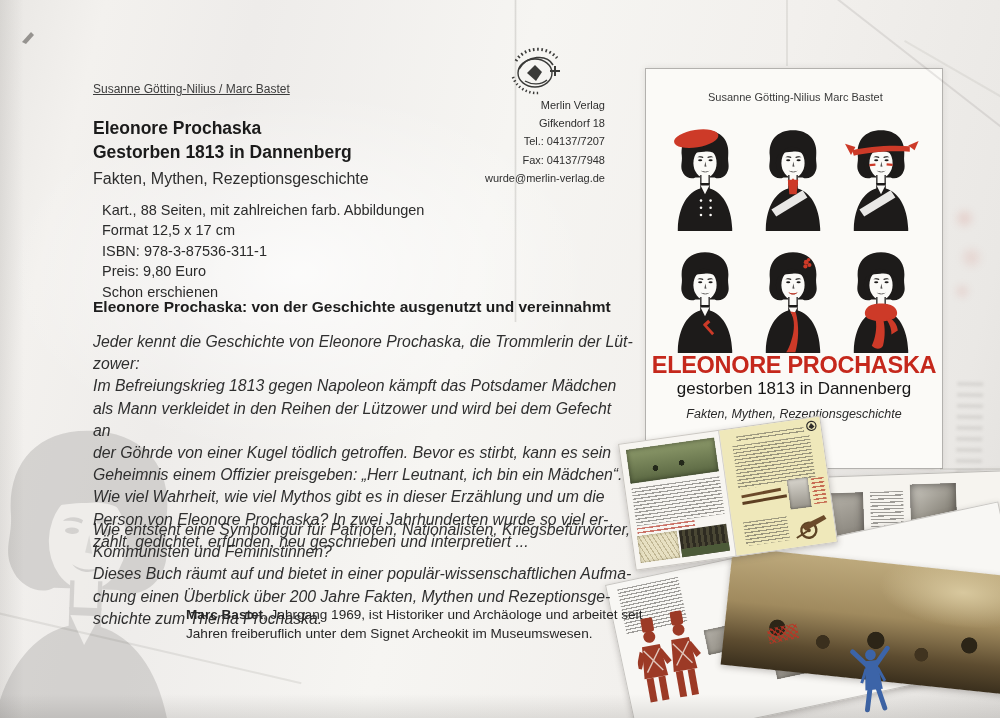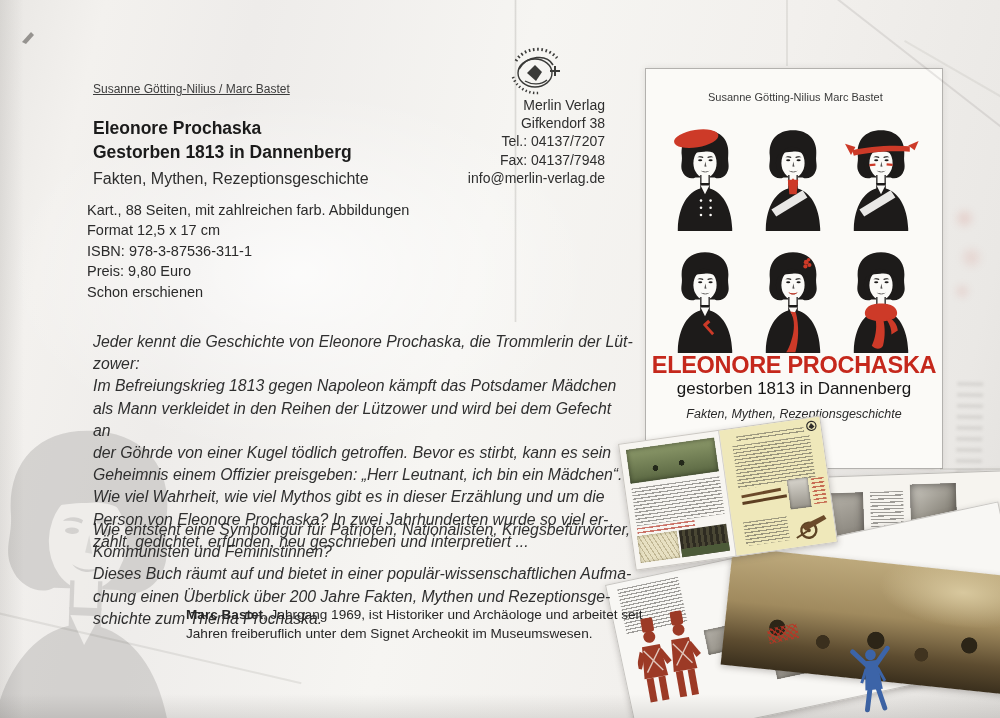--- a/index.html
+++ b/index.html
@@ -9,22 +9,22 @@
           linear-gradient(104deg,#e9e7e4 0%,#f3f1ee 9%,#eeecea 22%,#f6f5f2 46%,#f2f0ed 68%,#eae8e5 90%,#e1dfdc 100%);
         font-family:"Liberation Sans",sans-serif;color:#2d2d2d;}
   .abs{position:absolute;}
   .pre{white-space:pre-line;}
 
   
   #h-title{left:92px;top:38px;font-size:30px;font-weight:700;letter-spacing:.5px;color:#cf4030;z-index:7;}
   #h-authors{left:93px;top:82px;font-size:12px;color:#3c3c3c;z-index:7;text-decoration:underline;}
   #h-book{left:93px;top:117px;font-size:17.5px;font-weight:700;line-height:23.5px;color:#1b1b1b;z-index:7;}
   #h-sub{left:93px;top:170px;font-size:16px;color:#2e2e2e;z-index:7;}
-  #details{left:87px;top:200px;font-size:14.5px;line-height:20.4px;color:#2b2b2b;z-index:7;}
-  #pub{left:400px;top:96px;width:205px;text-align:right;font-size:14px;line-height:18.2px;color:#2e2e2e;z-index:7;}
+  #details{left:102px;top:200px;font-size:14.5px;line-height:20.4px;color:#2b2b2b;z-index:7;}
+  #pub{left:400px;top:96px;width:205px;text-align:right;font-size:11px;line-height:18.2px;color:#2e2e2e;z-index:7;}
   #body-heading{left:93px;top:298px;font-size:15.5px;font-weight:700;color:#1d1d1d;z-index:7;}
   .para{left:93px;width:540px;font-style:italic;font-size:15.8px;line-height:22.2px;color:#2f2f2f;z-index:7;}
   #para1{top:331px;} #para2{top:471px;margin-top:48px;}
   #bios{left:186px;top:605px;width:468px;font-size:13.6px;line-height:19px;color:#262626;z-index:7;}
   .bio{margin:0 0 13px 0;}
   .bio-name{font-weight:700;}
 
   
   #logo{left:505px;top:41px;z-index:7;}
 
@@ -151,26 +151,27 @@
     <path d="M11 20 A24 21 0 0 1 52 17" fill="none" stroke="#3a3a38" stroke-width="3" stroke-dasharray="1.6 2.6"></path>
     <ellipse cx="30" cy="32" rx="17" ry="14" fill="none" stroke="#3a3a38" stroke-width="1.4"></ellipse>
     <path d="M14 28 C22 14 42 13 48 24" fill="none" stroke="#3a3a38" stroke-width="1.6"></path>
     <path d="M22 32 L30 24 L37 31 L31 40 Z" fill="#3a3a38"></path>
     <path d="M20 40 C27 44 36 44 42 39" fill="none" stroke="#3a3a38" stroke-width="1.4"></path>
     <path d="M45 30 h10 M50 25 v10" stroke="#3a3a38" stroke-width="2"></path>
     <path d="M8 36 A25 22 0 0 0 34 52" fill="none" stroke="#3a3a38" stroke-width="2.6" stroke-dasharray="1.4 2.4"></path>
   </svg>
   <div id="pub" class="abs">
     <div>Merlin Verlag</div>
-    <div>Gifkendorf 38</div>
+    <div>Gifkendorf 18</div>
     <div>Tel.: 04137/7207</div>
     <div>Fax: 04137/7948</div>
-    <div>info@merlin-verlag.de</div>
-  </div>
-
+    <div>wurde@merlin-verlag.de</div>
+  </div>
+
+  <div id="body-heading" class="abs">Eleonore Prochaska: von der Geschichte ausgenutzt und vereinnahmt</div>
   <div id="para1" class="abs para pre">Jeder kennt die Geschichte von Eleonore Prochaska, die Trommlerin der Lüt-
 zower:
 Im Befreiungskrieg 1813 gegen Napoleon kämpft das Potsdamer Mädchen
 als Mann verkleidet in den Reihen der Lützower und wird bei dem Gefecht an
 der Göhrde von einer Kugel tödlich getroffen. Bevor es stirbt, kann es sein
 Geheimnis einem Offizier preisgeben: „Herr Leutnant, ich bin ein Mädchen“.
 Wie viel Wahrheit, wie viel Mythos gibt es in dieser Erzählung und um die
 Person von Eleonore Prochaska? In zwei Jahrhunderten wurde so viel er-
 zählt, gedichtet, erfunden, neu geschrieben und interpretiert ...</div>
   <div id="para2" class="abs para pre">Wie entsteht eine Symbolfigur für Patrioten, Nationalisten, Kriegsbefürworter,

